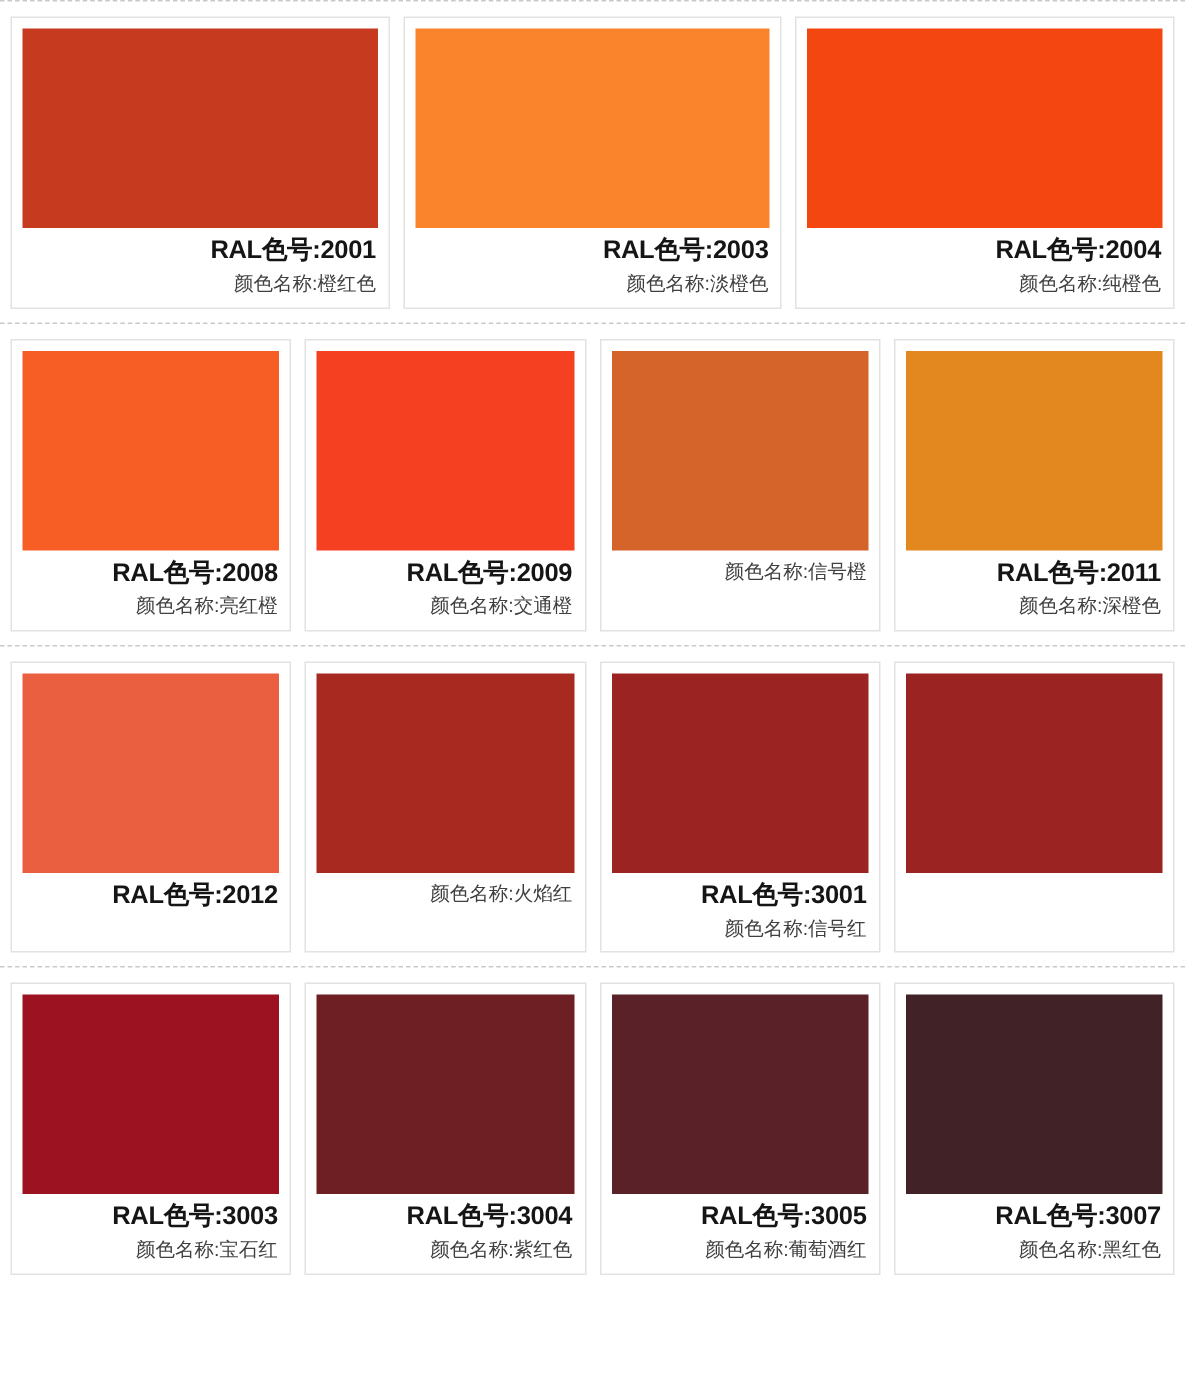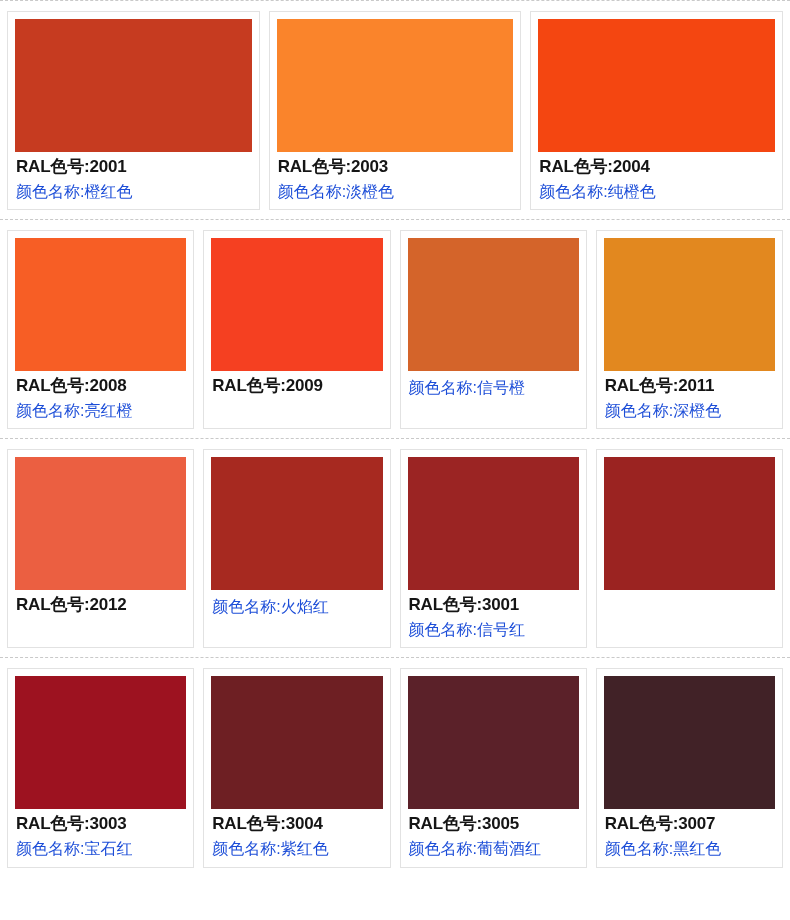--- a/index.html
+++ b/index.html
@@ -12,20 +12,21 @@
     background: #ffffff;
     font-family: "Liberation Sans", "DejaVu Sans", sans-serif;
     overflow: hidden;
   }
   .sheet {
     width: 790px;
     height: 920px;
     box-sizing: border-box;
     display: flex;
     flex-direction: column;
+    text-align: right;
   }
   .divider {
     height: 1px;
     border-top: 1px dashed #c9c9c9;
     margin: 0;
     flex: none;
   }
   .row {
     display: flex;
     flex-direction: row;
@@ -54,23 +55,23 @@
   }
   .code {
     font-size: 17px;
     font-weight: bold;
     color: #151515;
     line-height: 1.35;
     white-space: nowrap;
     letter-spacing: -0.2px;
   }
   .name {
-    font-size: 16px;
+    font-size: 13px;
     font-weight: normal;
-    color: #1d4ed8;
+    color: #404040;
     line-height: 1.45;
     white-space: nowrap;
     padding-top: 1px;
   }
 </style>
 </head>
 <body>
 
 <div class="sheet">
 
@@ -105,20 +106,21 @@
       <div class="swatch" style="background-color: rgb(247, 94, 37);"></div>
       <div class="card-text">
         <div class="code">RAL色号:2008</div>
         <div class="name">颜色名称:亮红橙</div>
       </div>
     </div>
     <div class="card">
       <div class="swatch" style="background-color: rgb(245, 64, 33);"></div>
       <div class="card-text">
         <div class="code">RAL色号:2009</div>
+        <div class="name">颜色名称:交通橙</div>
       </div>
     </div>
     <div class="card">
       <div class="swatch" style="background-color: rgb(212, 100, 42);"></div>
       <div class="card-text">
         <div class="name">颜色名称:信号橙</div>
       </div>
     </div>
     <div class="card">
       <div class="swatch" style="background-color: rgb(226, 136, 31);"></div>

